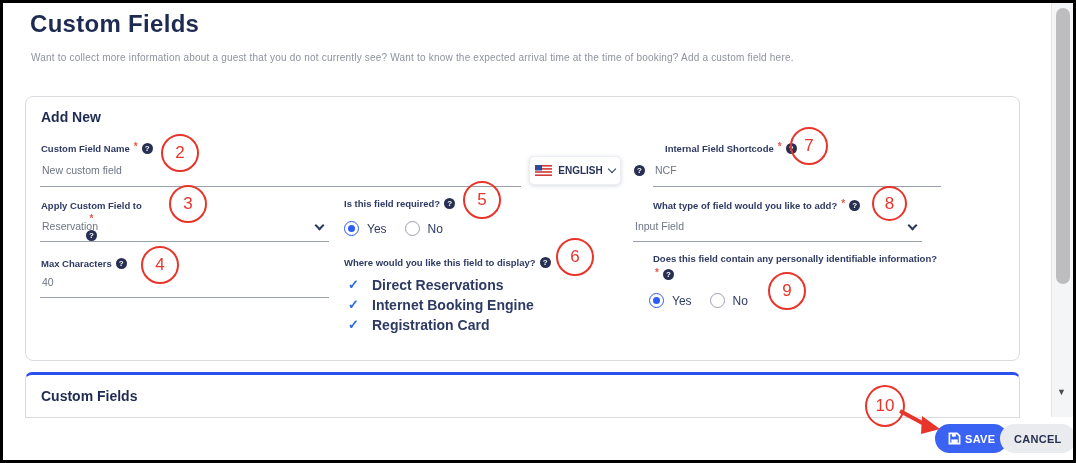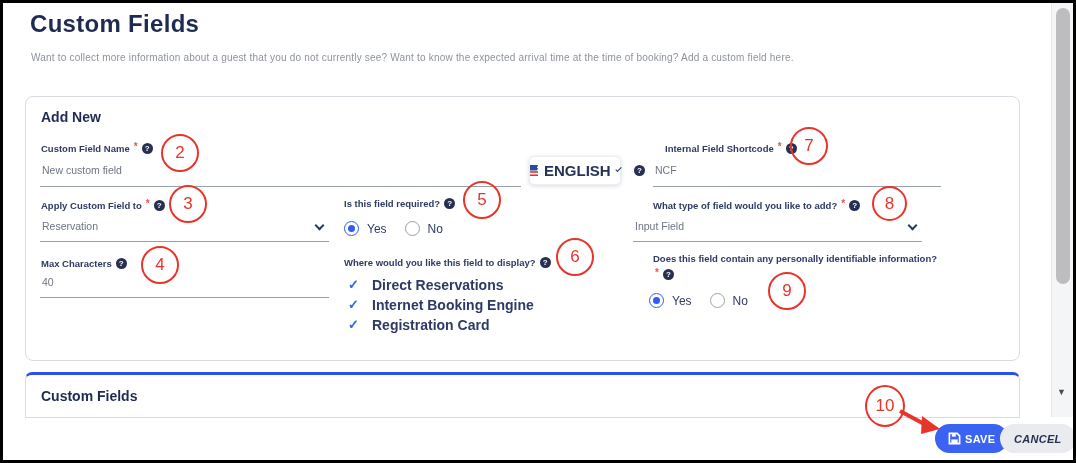--- a/index.html
+++ b/index.html
@@ -25,21 +25,21 @@
   .help { display:inline-flex; align-items:center; justify-content:center;
           width:11px; height:11px; border-radius:50%; background:#272f52; color:#fff;
           font-size:8px; font-weight:bold; flex:0 0 auto; }
   .uinput { border-bottom:1px solid #9aa0ab;text-align:right; }
   .uval { position:absolute; left:2px; top:9px; font-size:10.5px; color:#6e7584; white-space:nowrap; }
   .chev { position:absolute; right:6px; top:11px; width:7px; height:7px;
           border-right:2px solid #2b3a64; border-bottom:2px solid #2b3a64;
           transform:rotate(45deg); }
   .lang-btn { display:flex; align-items:center; justify-content:center; gap:6px;
               background:#fff; border:1px solid #edeef2; border-radius:5px;
-              box-shadow:0 1px 4px rgba(40,50,90,.18); font-size:15px; font-weight:bold;
+              box-shadow:0 1px 4px rgba(40,50,90,.18); font-size:10px; font-weight:bold;
               color:#273258; cursor:pointer; }
   .lang-chev { width:6px; height:6px; border-right:1.7px solid #2b3a64;
                border-bottom:1.7px solid #2b3a64; transform:rotate(45deg); margin-top:-3px; }
 
   .radio-row { display:flex; align-items:center; }
   .radio { width:15px; height:15px; border-radius:50%; border:1.7px solid #9aa1ad;
            background:#fff; display:inline-flex; align-items:center; justify-content:center; }
   .radio.checked { border-color:#2f5cf6; }
   .radio .dot { width:7px; height:7px; border-radius:50%; background:#2f5cf6; }
   .radio-lbl { font-size:12px; font-weight:normal; color:#2e3a63; margin-left:8px; }
@@ -103,21 +103,21 @@
 
     <div class="abs lbl" style="left:627px;top:46px;padding-left:12px;">
       <span>Internal Field Shortcode</span>
       <span class="req">*</span>
       <span class="help">?</span>
     </div>
     <div class="abs uinput" style="left:627px;top:58px;width:288px;height:32px;">
       <span class="uval">NCF</span>
     </div>
 
-    <div class="abs lbl" style="left:15px;top:103px;">
+    <div class="abs lbl" style="left:15px;top:103px;flex-direction:column;">
       <span>Apply Custom Field to</span>
       <span class="req">*</span>
       <span class="help">?</span>
     </div>
     <div class="abs uinput" style="left:14px;top:114px;width:289px;height:31px;">
       <span class="uval">Reservation</span>
       <span class="chev"></span>
     </div>
 
     <div class="abs lbl" style="left:318px;top:101px;">
@@ -193,21 +193,21 @@
 
   <div class="abs footer"></div>
   <button class="abs btn btn-save" style="left:932px;top:421px;">
     <svg width="13" height="13" viewBox="0 0 14 14">
       <path d="M1.5 1.5 H9.8 L12.5 4.2 V12.5 H1.5 Z" fill="none" stroke="#ffffff" stroke-width="1.8"></path>
       <rect x="4.2" y="1.8" width="4.2" height="3.2" fill="#ffffff"></rect>
       <rect x="3.6" y="8" width="6.8" height="4.2" fill="#ffffff"></rect>
     </svg>
     <span>SAVE</span>
   </button>
-  <button class="abs btn btn-cancel" style="left:997px;top:421px;font-style:italic;">
+  <button class="abs btn btn-cancel" style="left:997px;top:421px;">
     <span>CANCEL</span>
   </button>
 
   <div class="abs scroll-track">
     <div class="scroll-thumb"></div>
     <div class="scroll-arrow">▼</div>
   </div>
 
   <div class="marker" style="left:158px;top:131px;">2</div>
   <div class="marker" style="left:166px;top:182px;">3</div>

